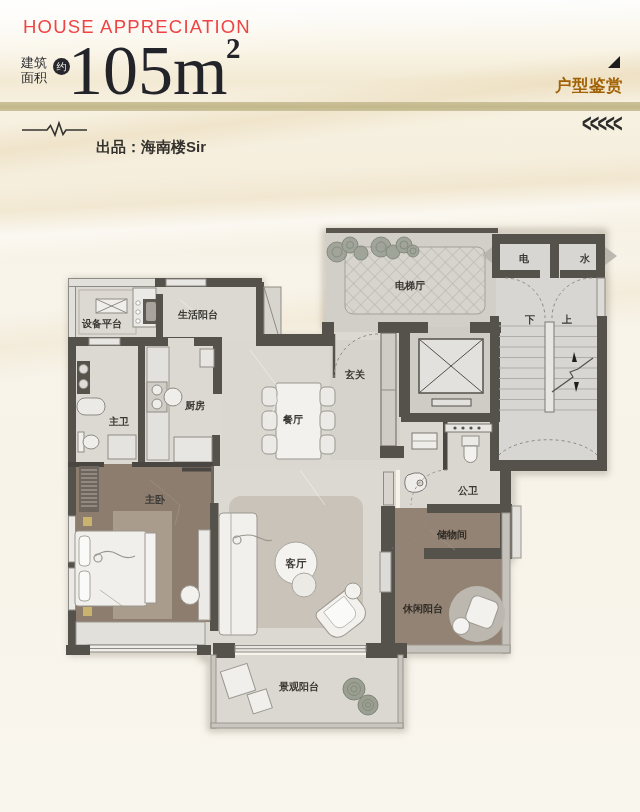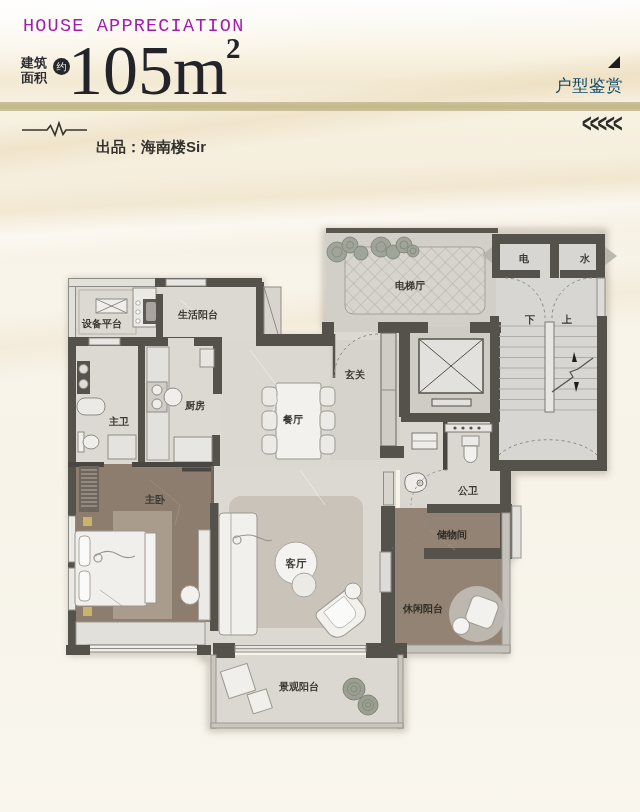--- a/index.html
+++ b/index.html
@@ -11,42 +11,42 @@
 </head>
 <body>
 
 <div class="abs" style="left:0;top:0;width:640px;height:812px;
  background:
   linear-gradient(175deg, rgba(255,255,255,.7) 0%, rgba(255,255,255,0) 9%),
   linear-gradient(173deg, rgba(228,206,164,0) 14%, rgba(228,206,164,.35) 17%, rgba(228,206,164,0) 20%),
   linear-gradient(177deg, rgba(233,214,176,0) 22%, rgba(233,214,176,.3) 25%, rgba(255,255,255,.5) 28%, rgba(233,214,176,0) 31%),
   linear-gradient(175deg, rgba(236,221,190,0) 36%, rgba(236,221,190,.35) 40%, rgba(236,221,190,0) 44%);"></div>
 
-<div class="abs" style="left:23px;top:16px;font-family:Liberation Mono, monospace;font-size:18.5px;letter-spacing:1.2px;color:#a21caf;">HOUSE APPRECIATION</div>
-
-<div class="abs" style="left:21px;top:56px;font-size:13px;font-weight:bold;color:#2b2b31;line-height:14.5px;">建筑<br>面积</div>
+<div class="abs" style="left:23px;top:16px;font-family:Liberation Sans, sans-serif;font-size:18.5px;letter-spacing:1.2px;color:#ef4444;">HOUSE APPRECIATION</div>
+
+<div class="abs" style="left:21px;top:56px;font-size:13px;font-weight:normal;color:#2b2b31;line-height:14.5px;">建筑<br>面积</div>
 
 <div class="abs" style="left:53px;top:58px;width:17px;height:17px;border-radius:50%;background:#26262c;color:#f5f2ea;font-size:10px;text-align:center;line-height:17px;">约</div>
 
 <div class="abs" style="left:68px;top:41px;font-family:'Liberation Serif',serif;font-size:70px;font-weight:normal;color:#23232a;line-height:60px;letter-spacing:0px;">105m</div>
 <div class="abs" style="left:226px;top:32px;font-family:'Liberation Serif',serif;font-size:29px;font-weight:bold;color:#23232a;">2</div>
 
 <div class="abs" style="left:0;top:102px;width:640px;height:8.5px;background:linear-gradient(180deg,#cbc19a,#c3b88b 55%,#cbc29c);"></div>
 
 <svg class="abs" style="left:0;top:112px;" width="240" height="36" viewBox="0 0 240 36">
 <polyline points="22,18 47,18 50.5,13.5 55,23 59,11 63,22.5 66,18 87,18" fill="none" stroke="#33332f" stroke-width="1.6"></polyline>
 </svg>
 
 <div class="abs" style="left:96px;top:138px;font-size:15px;font-weight:bold;color:#33322e;">出品：海南楼Sir</div>
 
 <svg class="abs" style="left:600px;top:50px;" width="30" height="24" viewBox="0 0 30 24">
     <polygon points="8,18 20,18 20,6" fill="#1d1d1d"></polygon>
   </svg>
 
-<div class="abs" style="left:555px;top:75px;font-size:16.5px;font-weight:normal;color:#0c4a6e;letter-spacing:0.5px;">户型鉴赏</div>
+<div class="abs" style="left:555px;top:75px;font-size:16.5px;font-weight:bold;color:#a16207;letter-spacing:0.5px;">户型鉴赏</div>
 
 <div class="abs" style="left:582px;top:109px;font-size:20px;font-weight:bold;color:#2c2c2a;letter-spacing:-2.2px;transform:scale(0.82,1.28);transform-origin:left top;">&lt;&lt;&lt;&lt;&lt;</div>
 
 <svg class="abs" style="left:0;top:0;" width="640" height="812" viewBox="0 0 640 812">
 <defs>
 <pattern id="lat" width="10" height="10" patternUnits="userSpaceOnUse" patternTransform="rotate(45 0 0)">
   <rect width="10" height="10" fill="#d7d4ce"></rect>
   <path d="M0 0H10M0 0V10" stroke="#b2aea7" stroke-width="1"></path>
 </pattern>
 </defs>

